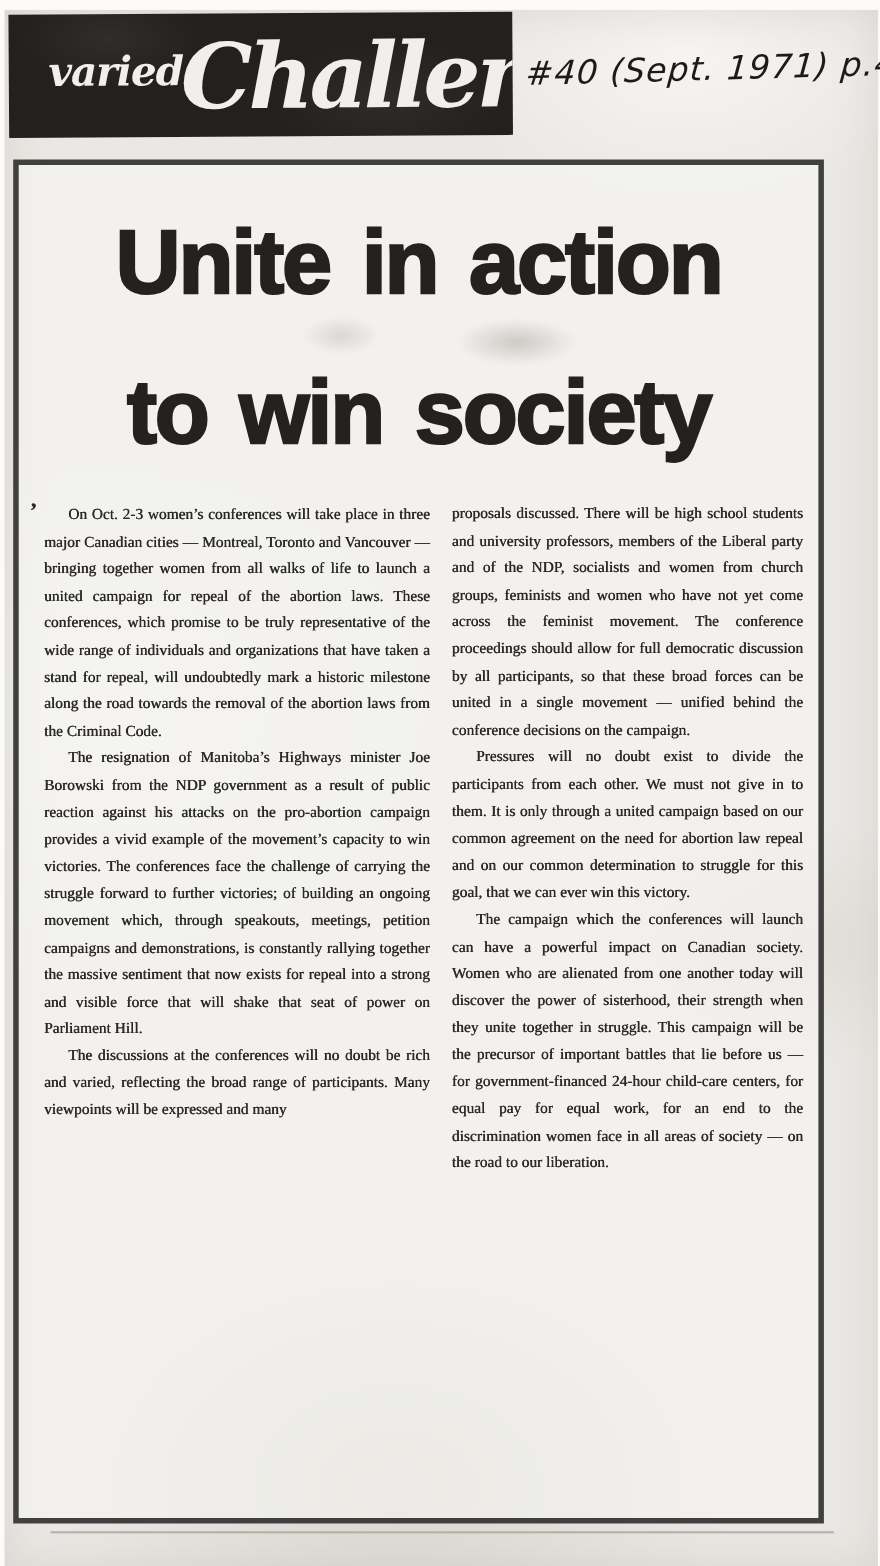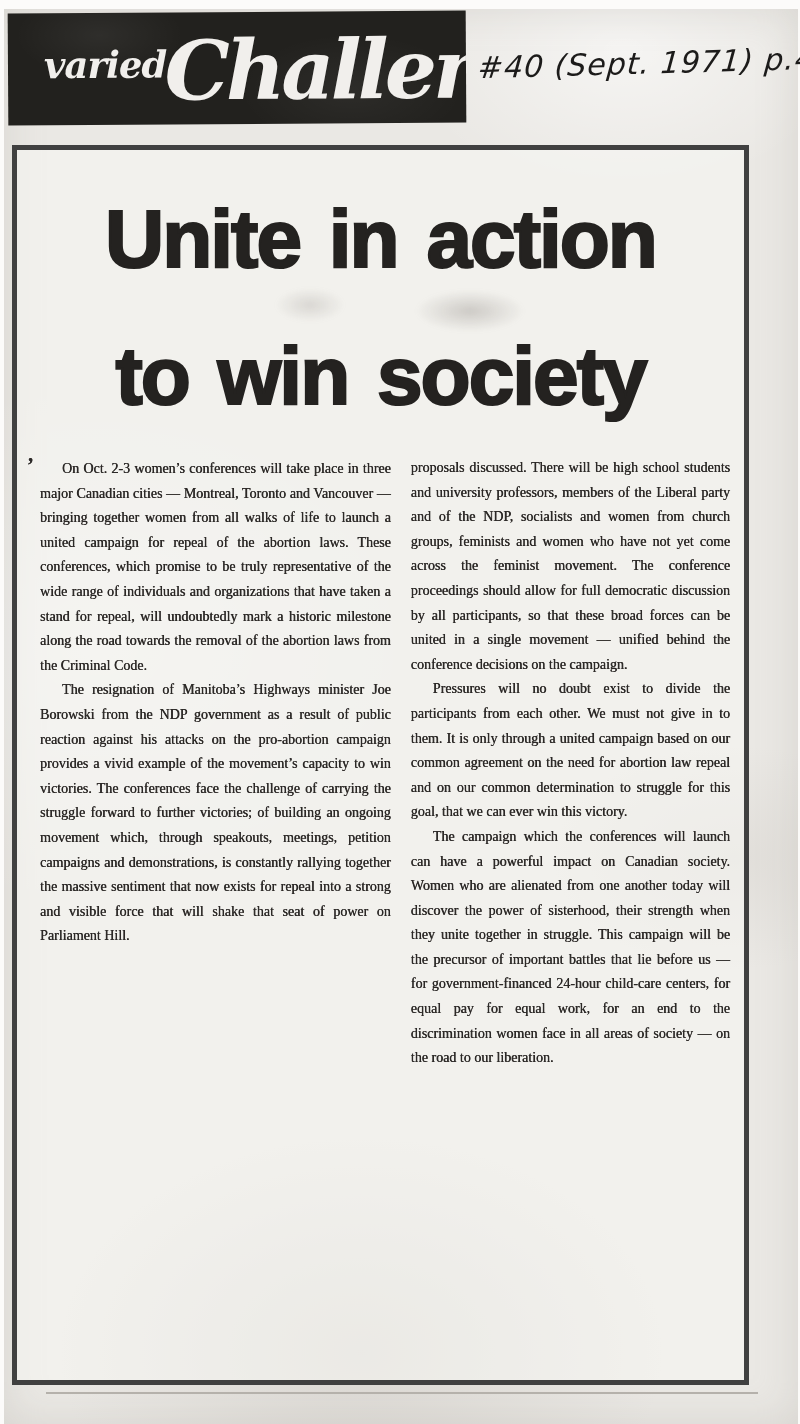--- a/index.html
+++ b/index.html
@@ -142,20 +142,21 @@
   <h1 class="headline">
     <span class="hl">Unite in action</span>
     <span class="hl">to win society</span>
   </h1>
 
   <div class="columns">
     <div class="col col-left">
       <p class="byline"><span class="stray-mark">’</span></p>
       <p class="para indent">On Oct. 2-3 women’s conferences will take place in three major Canadian cities — Montreal, Toronto and Vancouver — bringing together women from all walks of life to launch a united campaign for repeal of the abortion laws. These conferences, which promise to be truly representative of the wide range of individuals and organizations that have taken a stand for repeal, will undoubtedly mark a historic milestone along the road towards the removal of the abortion laws from the Criminal Code.</p>
       <p class="para indent">The resignation of Manitoba’s Highways minister Joe Borowski from the NDP government as a result of public reaction against his attacks on the pro-abortion campaign provides a vivid example of the movement’s capacity to win victories. The conferences face the challenge of carrying the struggle forward to further victories; of building an ongoing movement which, through speakouts, meetings, petition campaigns and demonstrations, is constantly rallying together the massive sentiment that now exists for repeal into a strong and visible force that will shake that seat of power on Parliament Hill.</p>
+      <p class="para indent">The discussions at the conferences will no doubt be rich and varied, reflecting the broad range of participants. Many viewpoints will be expressed and many</p>
     </div>
     <div class="col col-right">
       <p class="para">proposals discussed. There will be high school students and university professors, members of the Liberal party and of the NDP, socialists and women from church groups, feminists and women who have not yet come across the feminist movement. The conference proceedings should allow for full democratic discussion by all participants, so that these broad forces can be united in a single movement — unified behind the conference decisions on the campaign.</p>
       <p class="para indent gap-before">Pressures will no doubt exist to divide the participants from each other. We must not give in to them. It is only through a united campaign based on our common agreement on the need for abortion law repeal and on our common determination to struggle for this goal, that we can ever win this victory.</p>
       <p class="para indent">The campaign which the conferences will launch can have a powerful impact on Canadian society. Women who are alienated from one another today will discover the power of sisterhood, their strength when they unite together in struggle. This campaign will be the precursor of important battles that lie before us — for government-financed 24-hour child-care centers, for equal pay for equal work, for an end to the discrimination women face in all areas of society — on the road to our liberation.</p>
     </div>
   </div>
 </div>
 
 <div class="bottom-line"></div>

